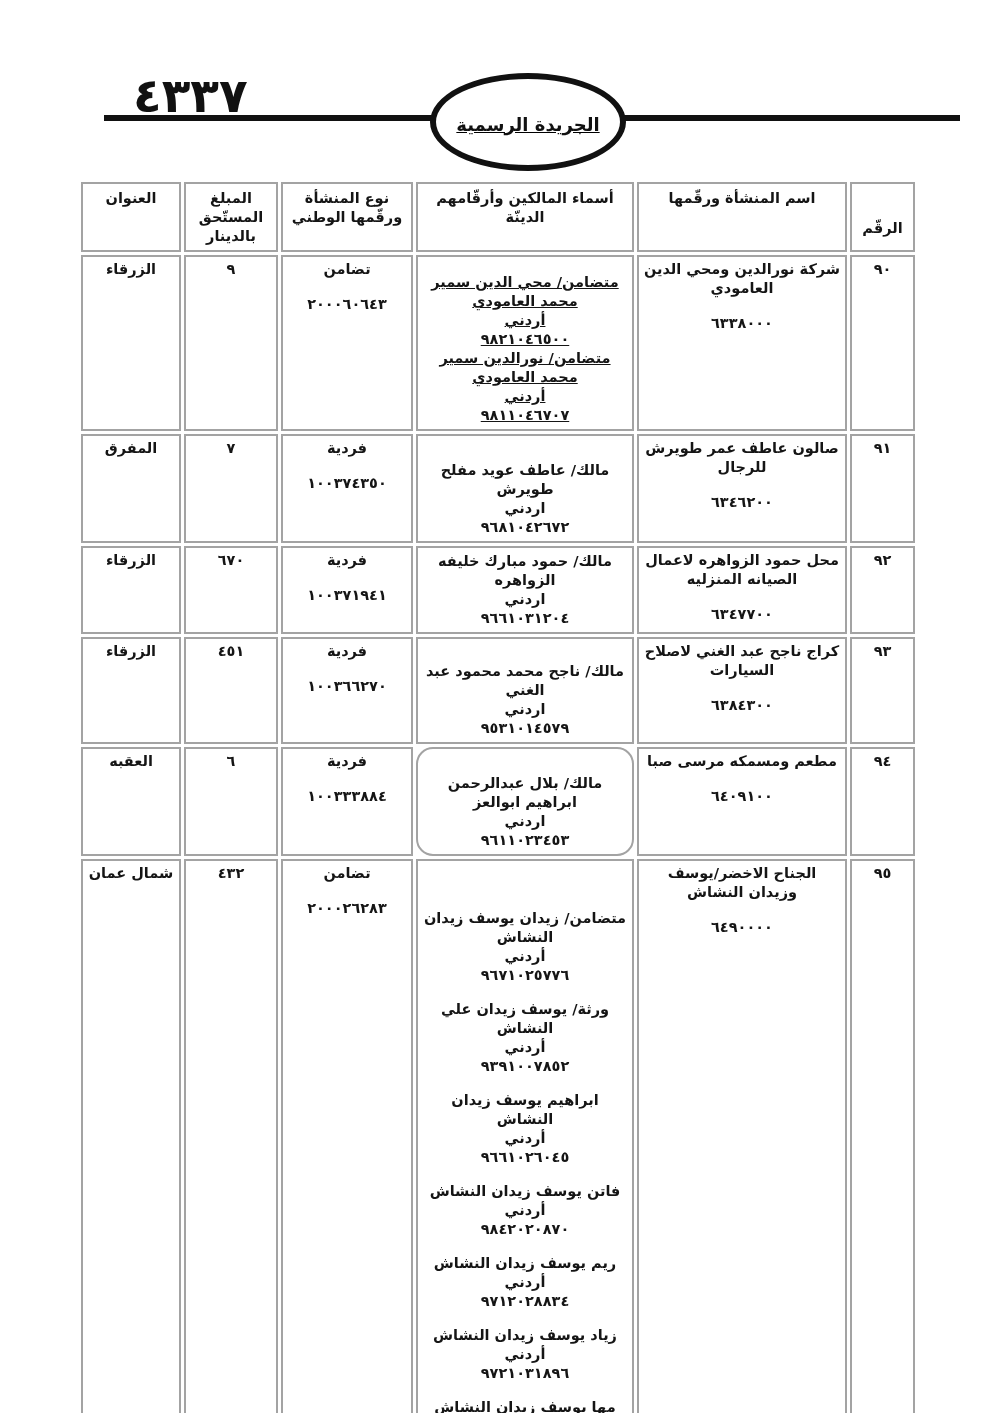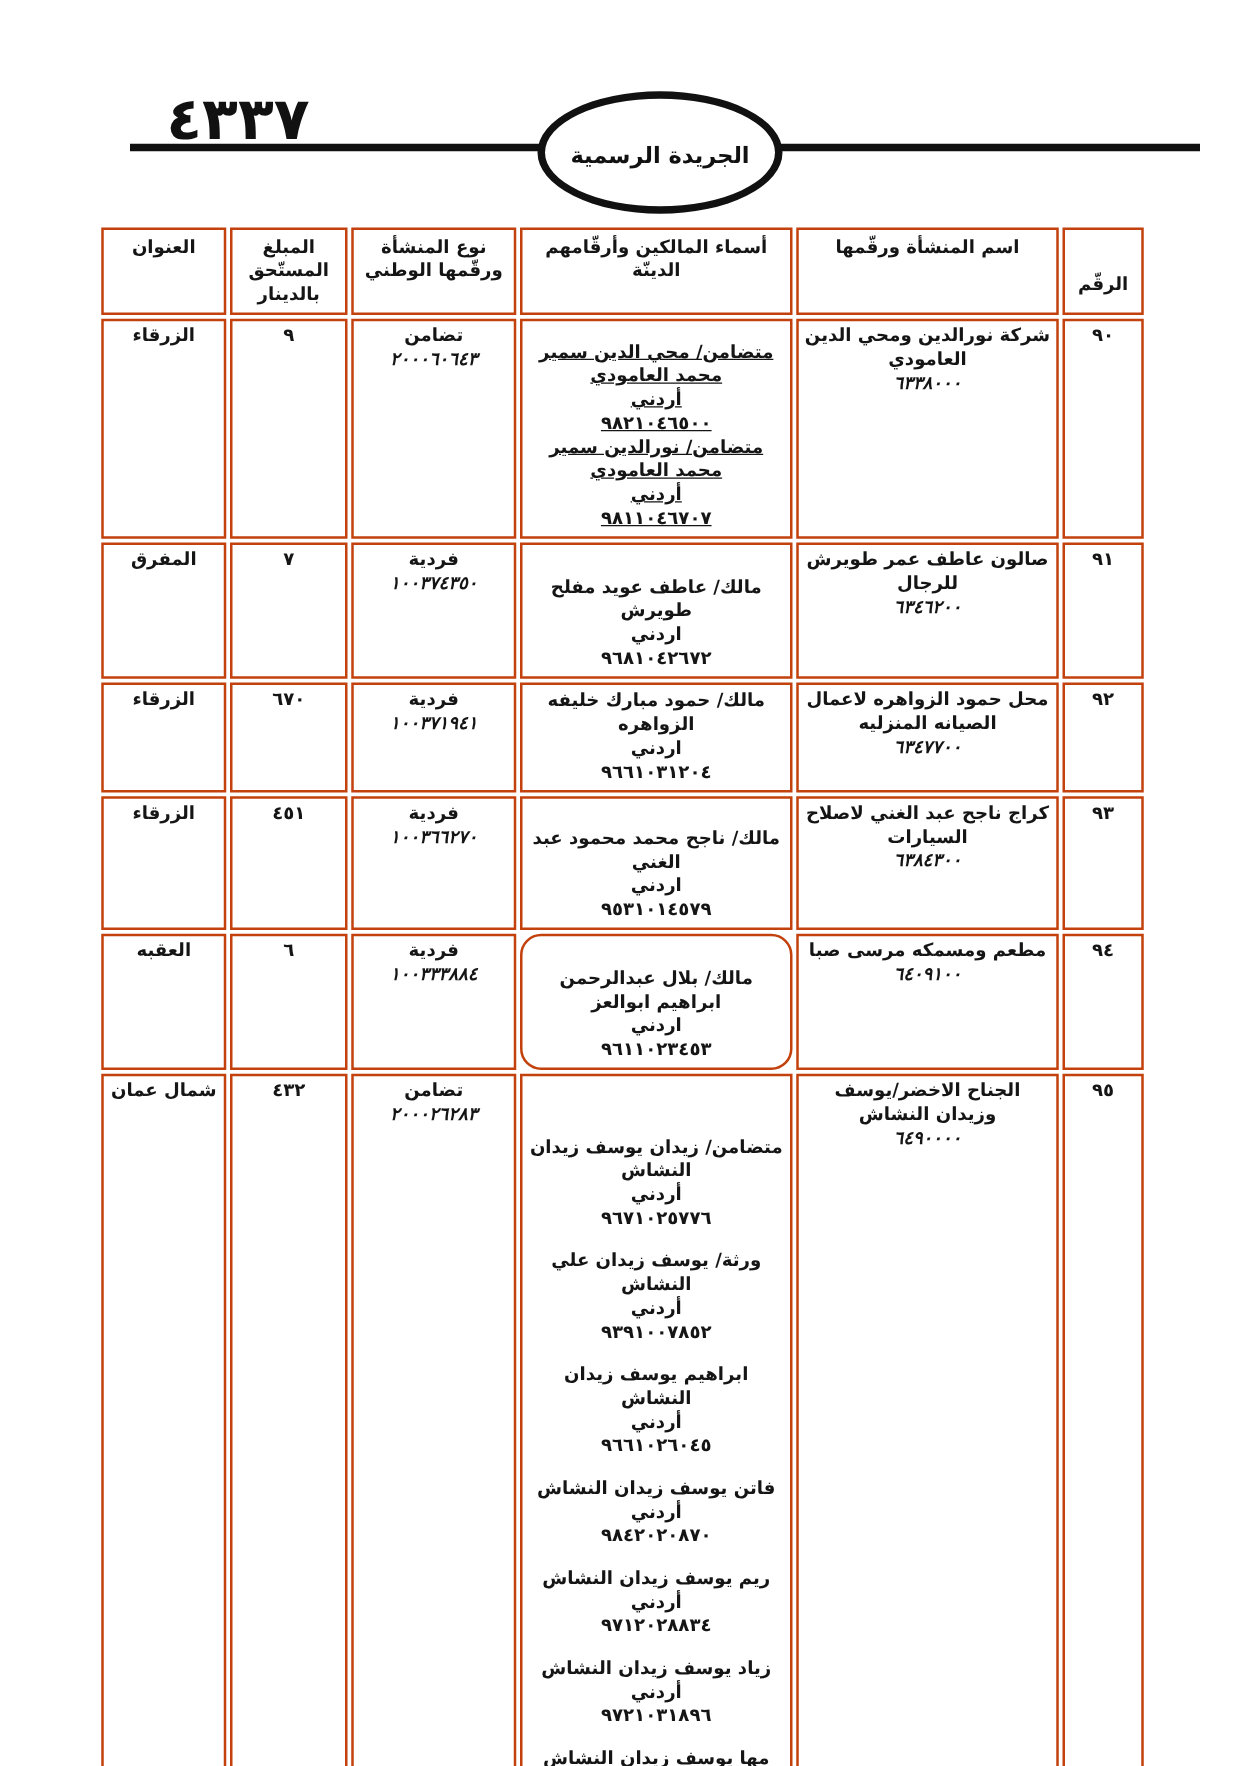--- a/index.html
+++ b/index.html
@@ -35,38 +35,39 @@
     position: absolute;
     left: 430px; top: 73px;
     width: 196px; height: 98px;
     border: 6px solid #111;
     border-radius: 50%;
     background: #fff;
     display: flex;
     align-items: center;
     justify-content: center;
     box-sizing: border-box;
+    text-decoration: underline;
   }
   .gazette-title {
     font-size: 18px;
     font-weight: bold;
     color: #111;
     padding-top: 4px;
   }
   
   .gazette-table {
     position: absolute;
     right: 82px; top: 179px;
     border-collapse: separate;
     border-spacing: 3px;
     table-layout: fixed;
     direction: rtl;
   }
   .gazette-table td, .gazette-table th {
-    border: 2px solid #c2410c;
+    border: 2px solid #a3a3a3;
     vertical-align: top;
     text-align: center;
     color: #151515;
     font-weight: bold;
     font-size: 14.5px;
     line-height: 19px;
     padding: 3px 3px 4px 3px;
     overflow: hidden;
     background: #fff;
   }
@@ -92,21 +93,21 @@
   .gazette-table tbody tr:nth-child(1) .cell-owners { padding-top: 16px; text-decoration: underline;  }
   .gazette-table tbody tr:nth-child(2) .cell-owners { padding-top: 25px; }
   .gazette-table tbody tr:nth-child(3) .cell-owners { padding-top: 4px; }
   .gazette-table tbody tr:nth-child(4) .cell-owners { padding-top: 23px; }
   .gazette-table tbody tr:nth-child(5) .cell-owners { padding-top: 25px; border-radius: 17px; }
   .gazette-table tbody tr:nth-child(6) .cell-owners { padding-top: 48px; }
 
   .owner-group { margin-bottom: 0; }
   .gazette-table tbody tr:nth-child(6) .owner-group { margin-bottom: 15px; }
 
-  .estab-number, .type-number { margin-top: 0; font-style: italic; }
+  .estab-number, .type-number { margin-top: 16px; }
 </style>
 </head>
 <body>
 
 <div class="page">
 
   <div class="page-number">٤٣٣٧</div>
 
   <div class="header-rule"></div>
 

